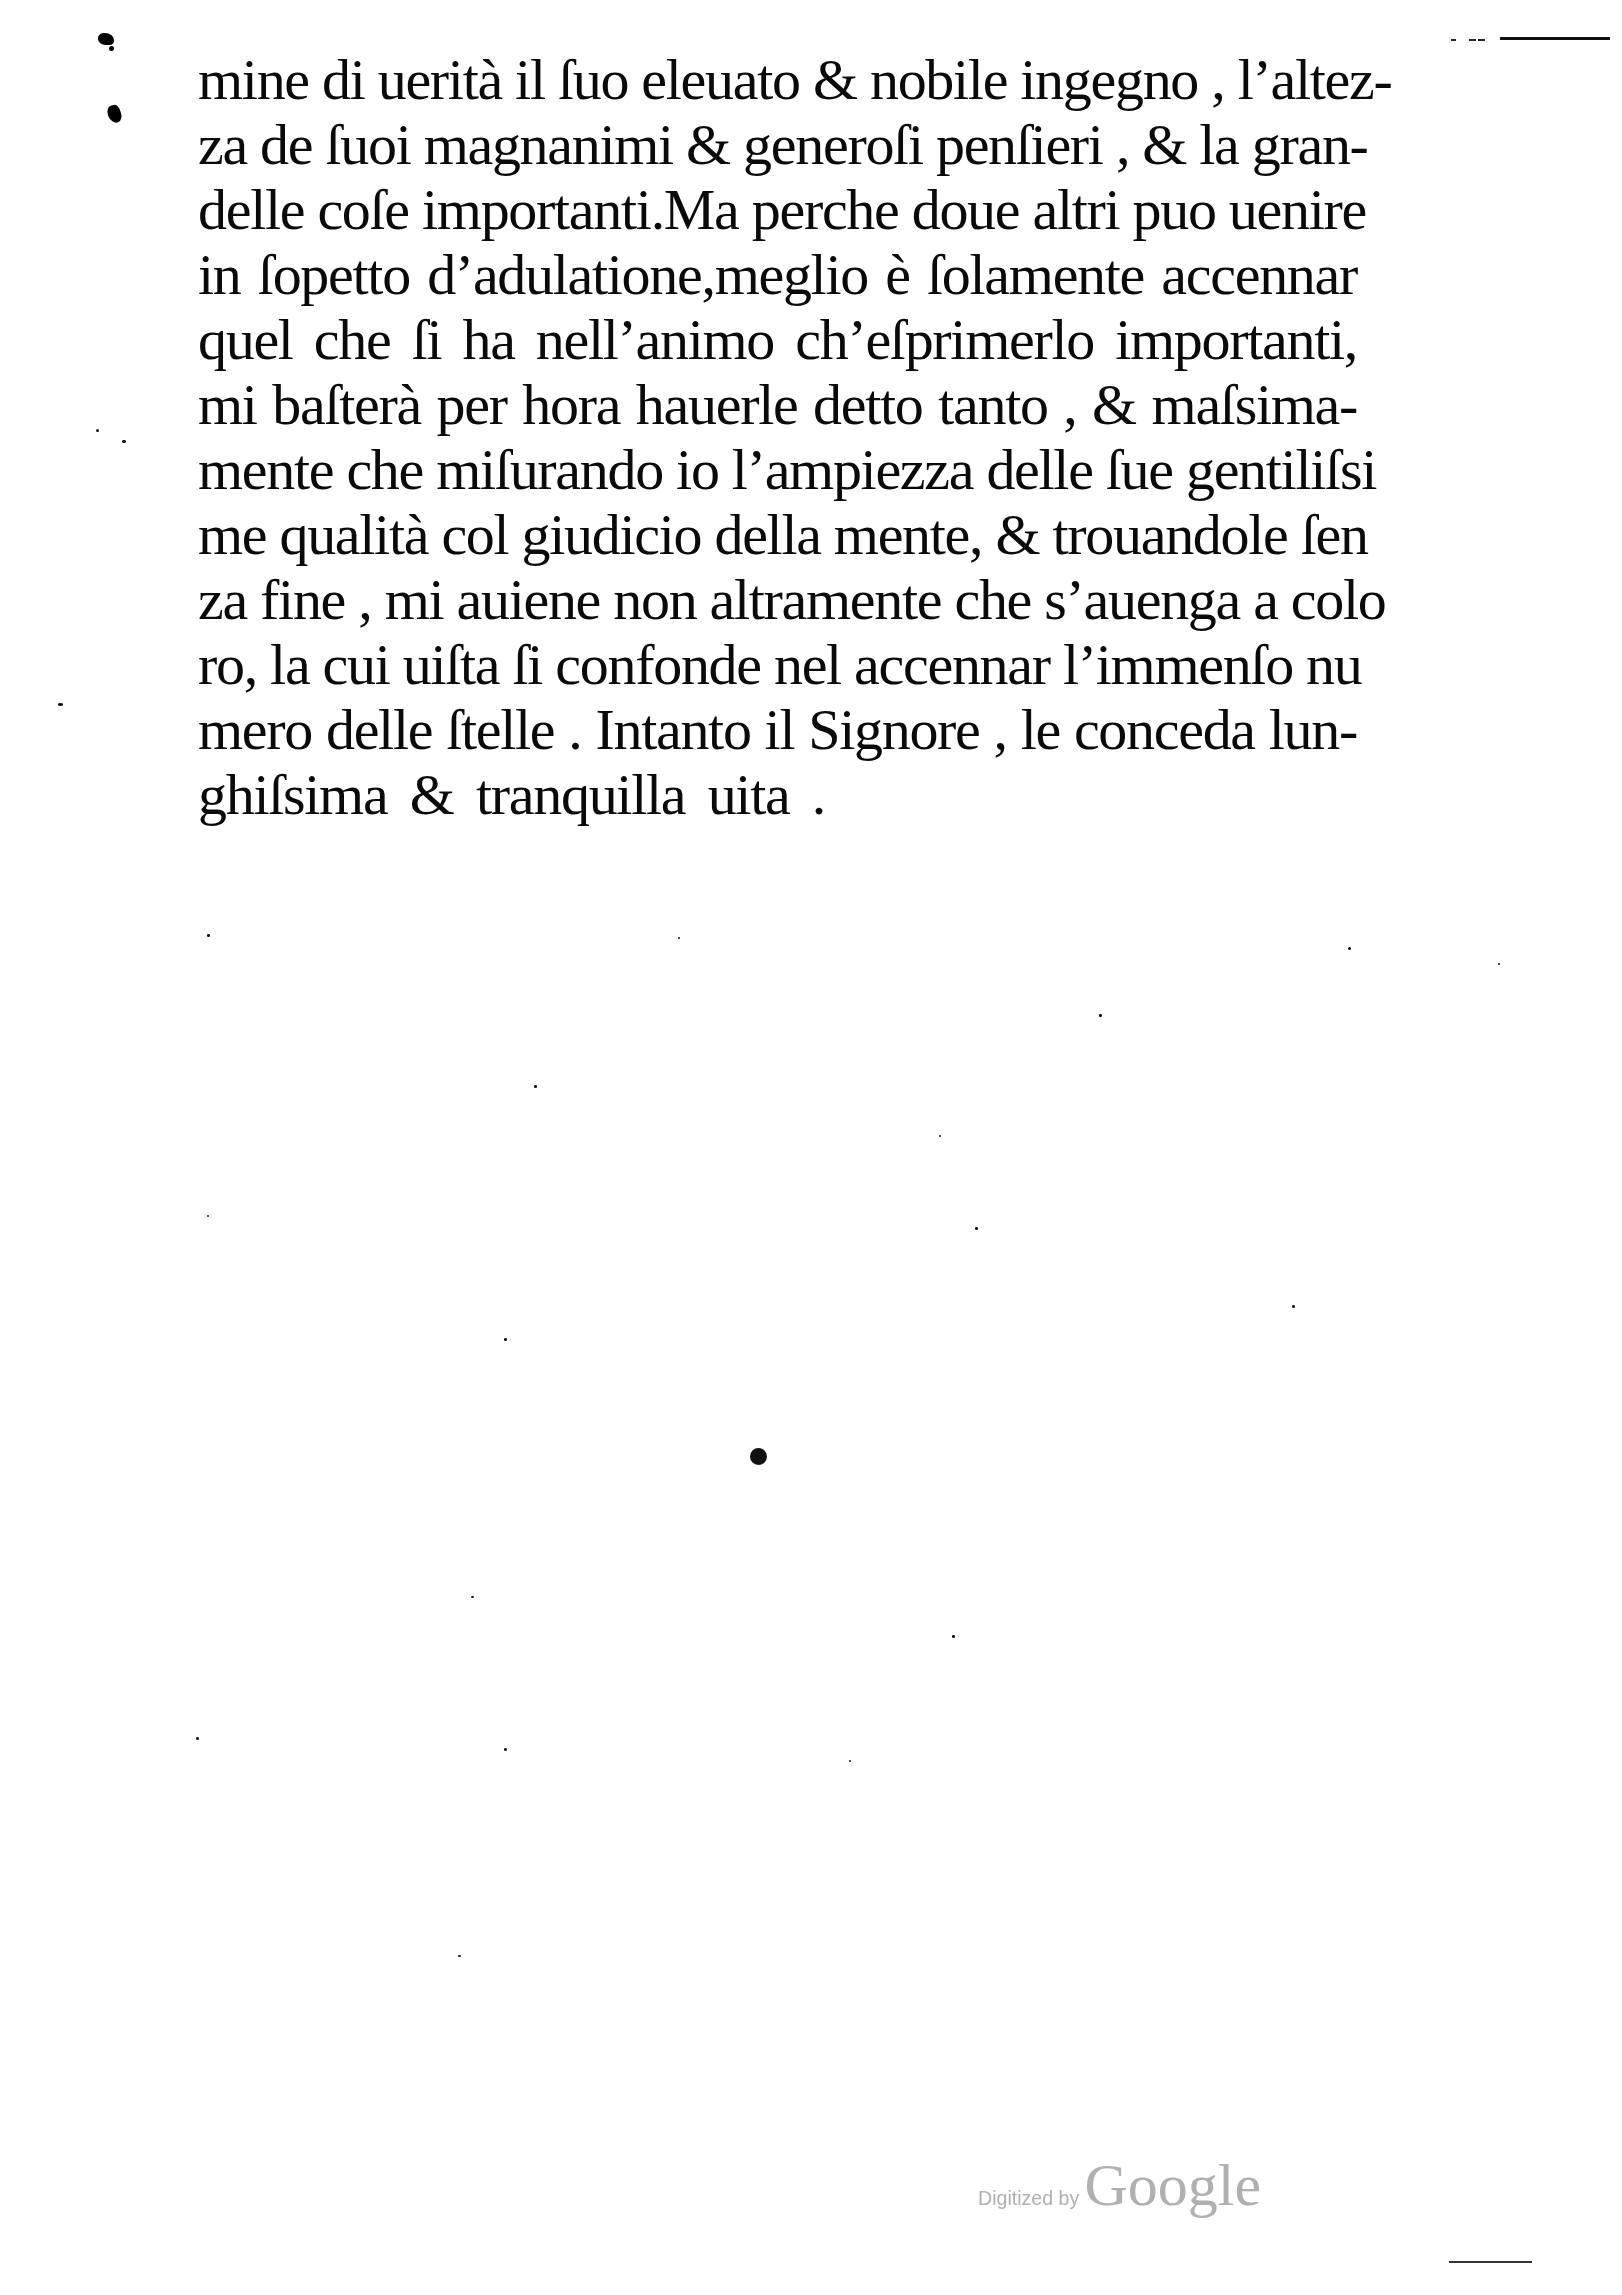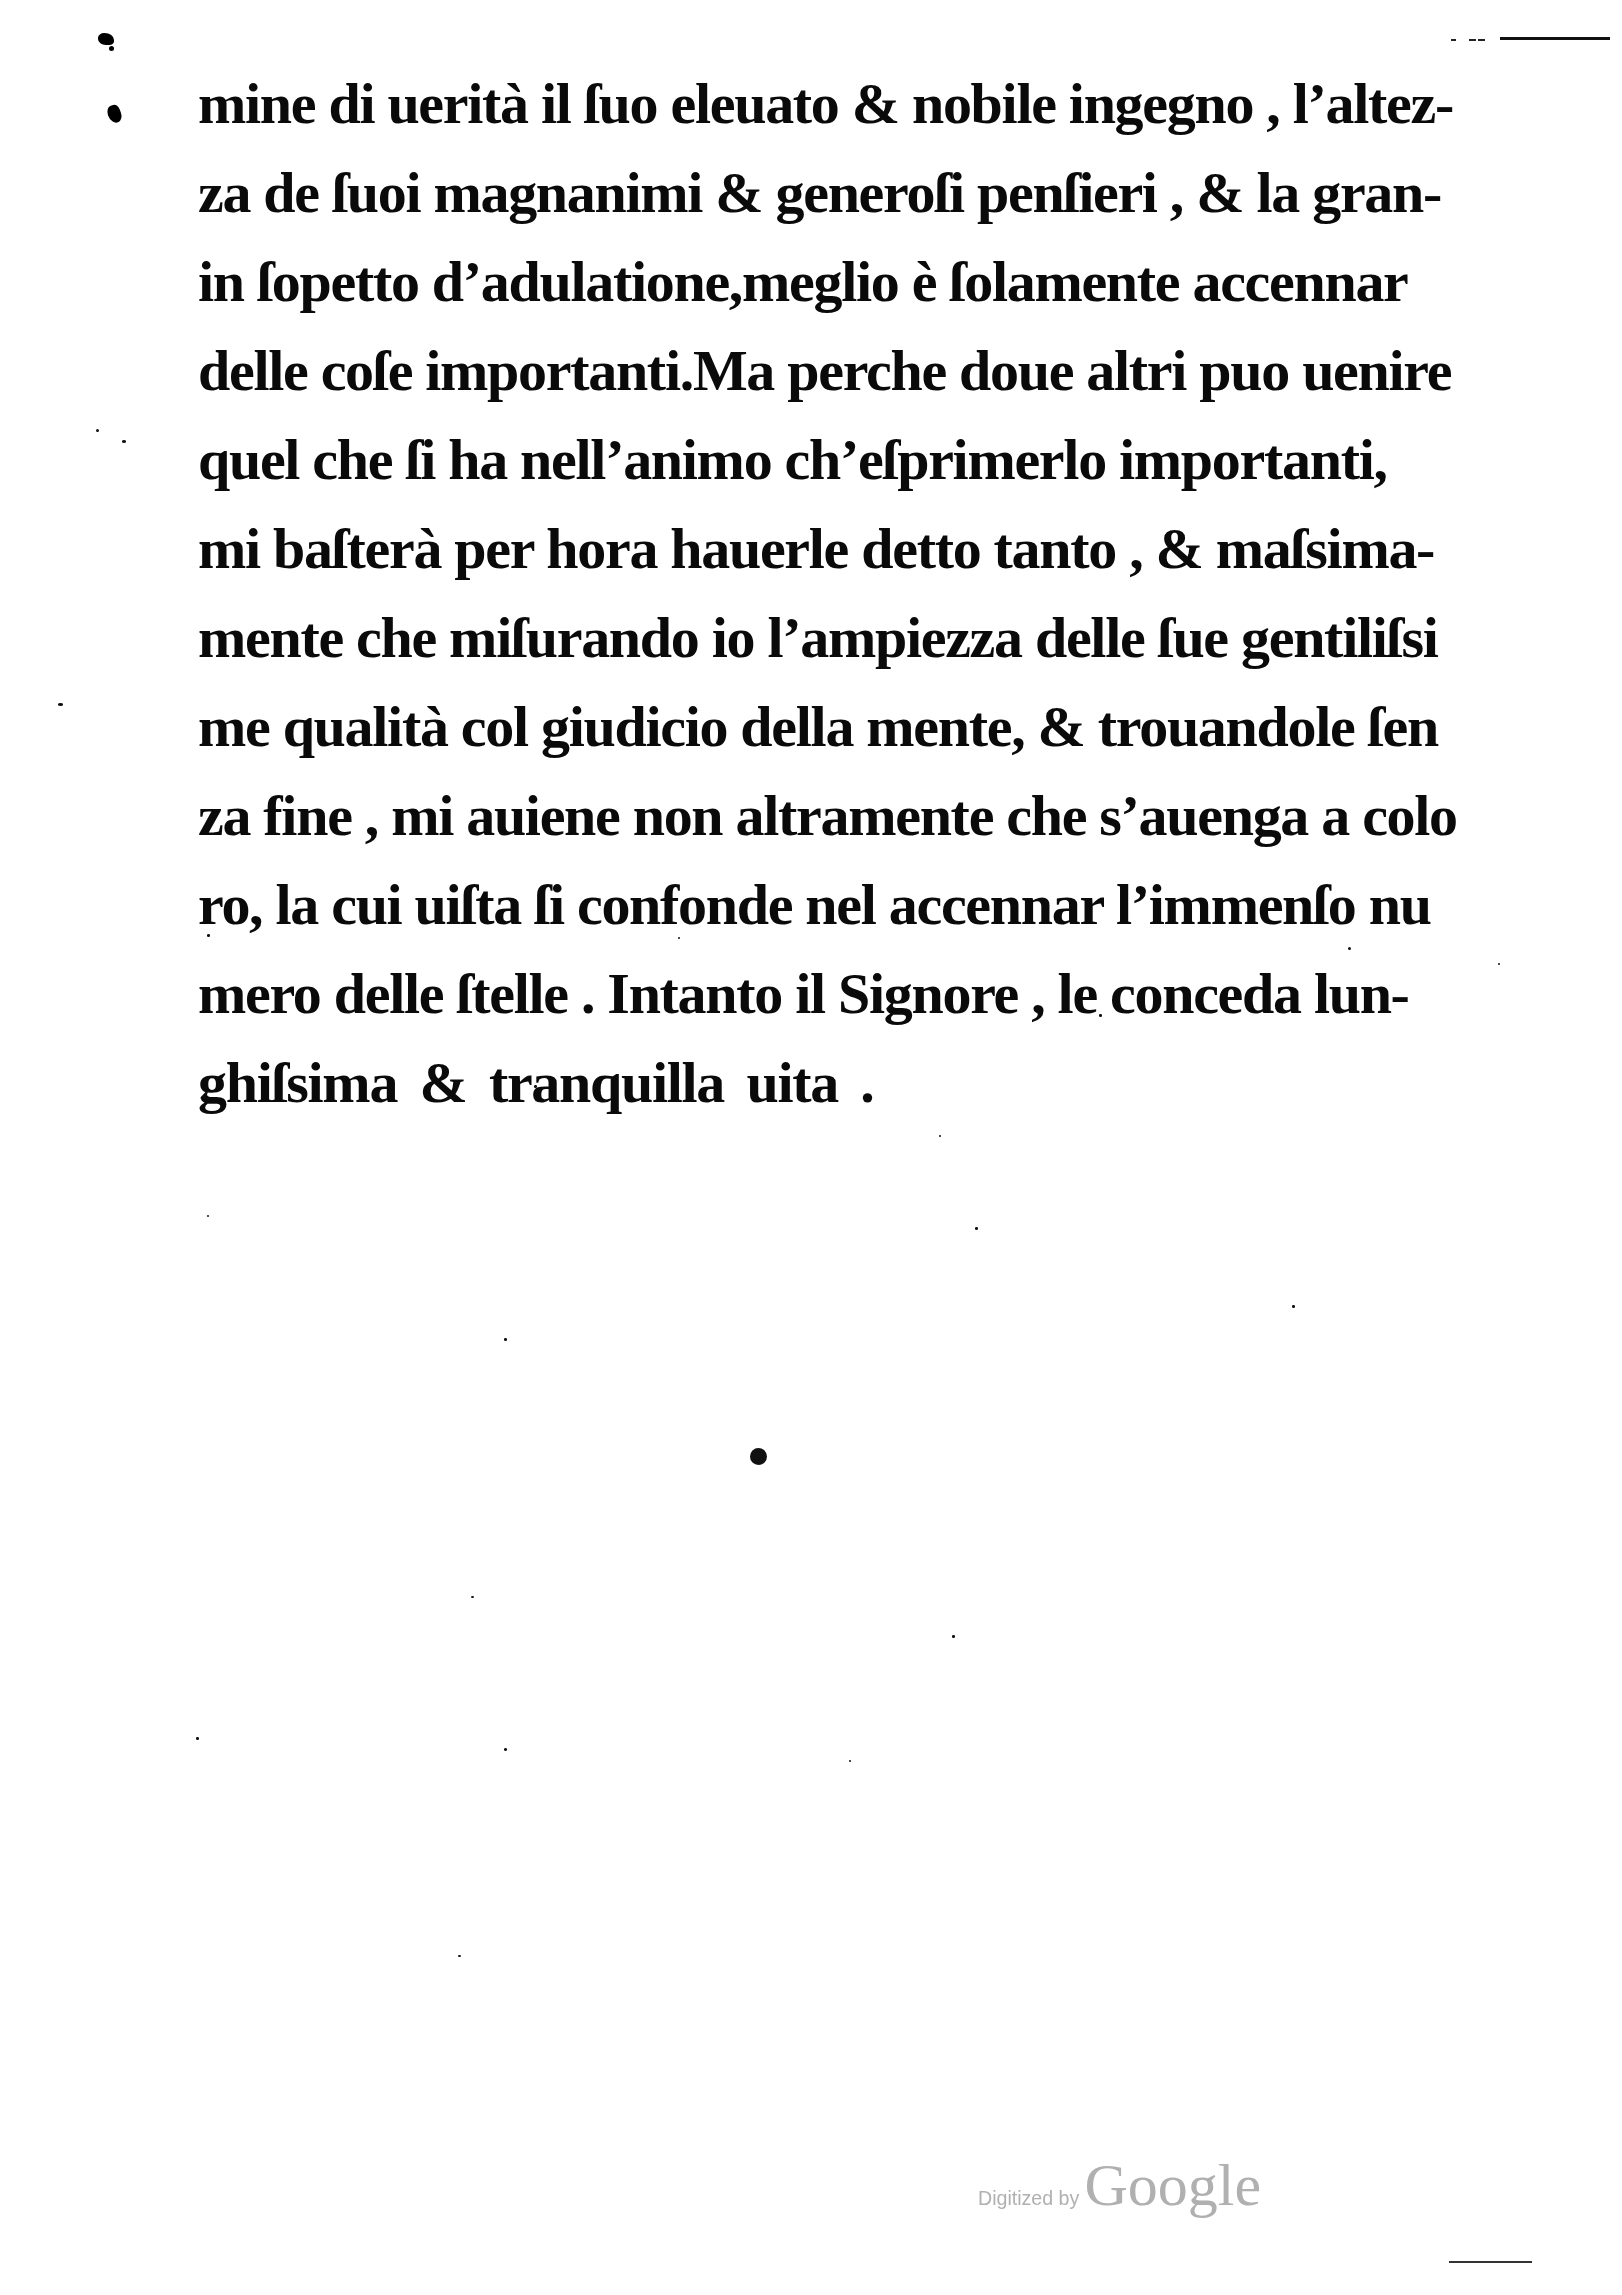--- a/index.html
+++ b/index.html
@@ -26,26 +26,25 @@
       position: absolute;
       left: 198px;
       top: 47px;
       width: 1159px;
     }
     .line {
       display: block;
       height: 65px;
       line-height: 65px;
       font-size: 58px;
-      font-weight: bold;
+      font-weight: normal;
       white-space: nowrap;
       text-align: justify;
       text-align-last: justify;
       letter-spacing: -1.3px;
-      margin-top: 24px;
     }
     .line.last {
       text-align-last: left;
       word-spacing: 9.2px;
     }
     .speck {
       position: absolute;
       background: #111;
       border-radius: 50%;
     }
@@ -96,22 +95,22 @@
   <div class="dash" style="left:1451px; top:39px; width:5.2px;"></div>
   <div class="dash" style="left:1469px; top:39px; width:6.5px;"></div>
   <div class="dash" style="left:1478px; top:39px; width:6.5px;"></div>
   <div class="corner-rule" style="left:1500px; top:37px; width:110px; height:3.3px;"></div>
 
   <div class="corner-rule" style="left:1449px; top:2261px; width:83px; height:2px; background:#333;"></div>
 
   <div class="text-block">
     <span class="line">mine di uerità il ſuo eleuato &amp; nobile ingegno , l’altez-</span>
     <span class="line">za de ſuoi magnanimi &amp; generoſi penſieri , &amp; la gran-</span>
+    <span class="line">delle coſe importanti.Ma perche doue altri puo uenire</span>
     <span class="line">in ſopetto d’adulatione,meglio è ſolamente accennar</span>
-    <span class="line">delle coſe importanti.Ma perche doue altri puo uenire</span>
     <span class="line">quel che ſi ha nell’animo ch’eſprimerlo importanti,</span>
     <span class="line">mi baſterà per hora hauerle detto tanto , &amp; maſsima-</span>
     <span class="line">mente che miſurando io l’ampiezza delle ſue gentiliſsi</span>
     <span class="line">me qualità col giudicio della mente, &amp; trouandole ſen</span>
     <span class="line">za fine , mi auiene non altramente che s’auenga a colo</span>
     <span class="line">ro, la cui uiſta ſi confonde nel accennar l’immenſo nu</span>
     <span class="line">mero delle ſtelle . Intanto il Signore , le conceda lun-</span>
     <span class="line last">ghiſsima &amp; tranquilla uita .</span>
   </div>
 

